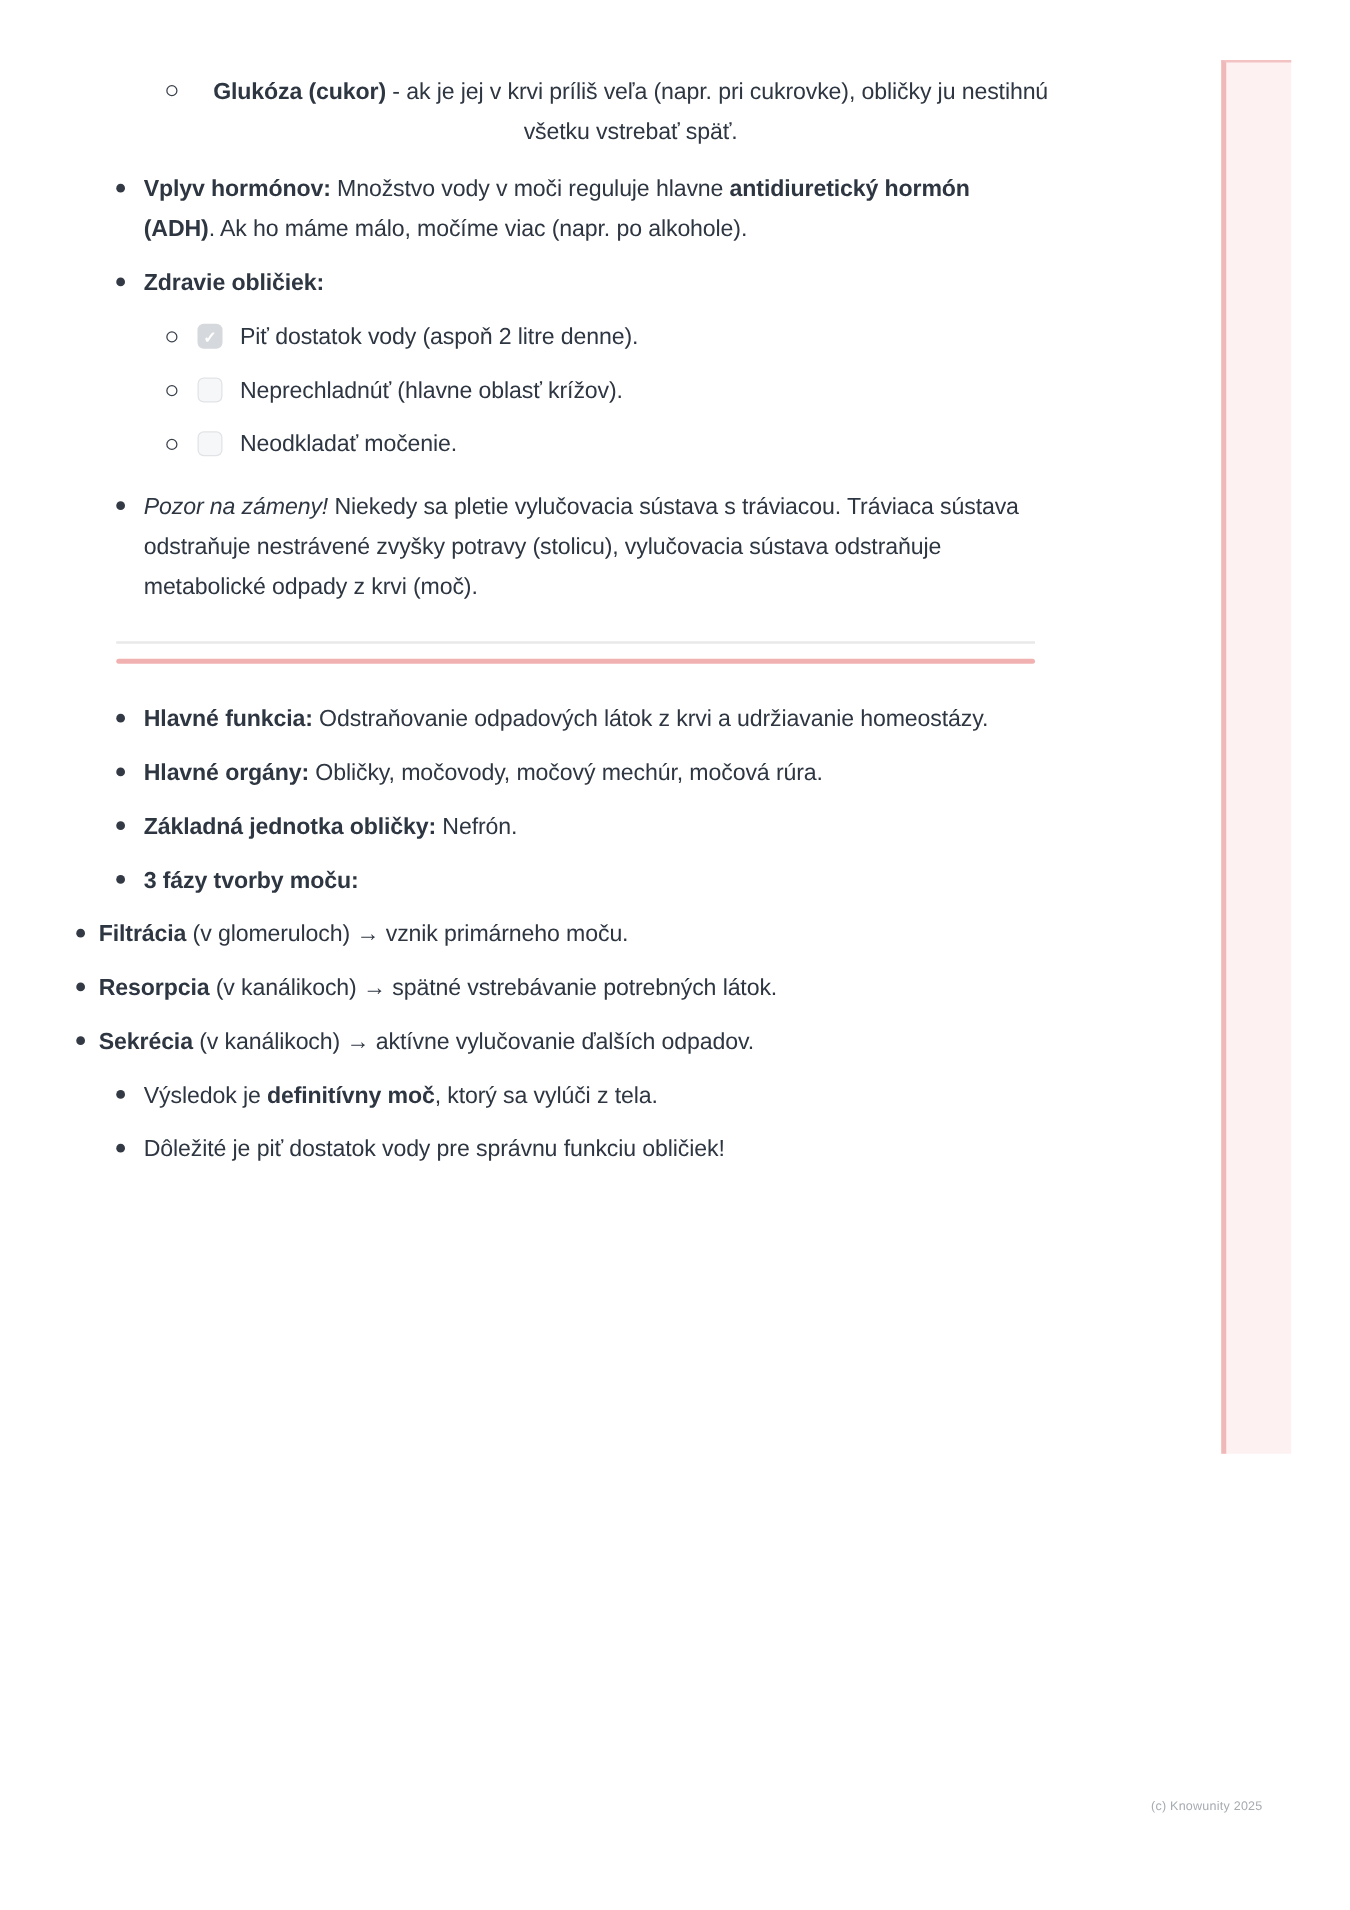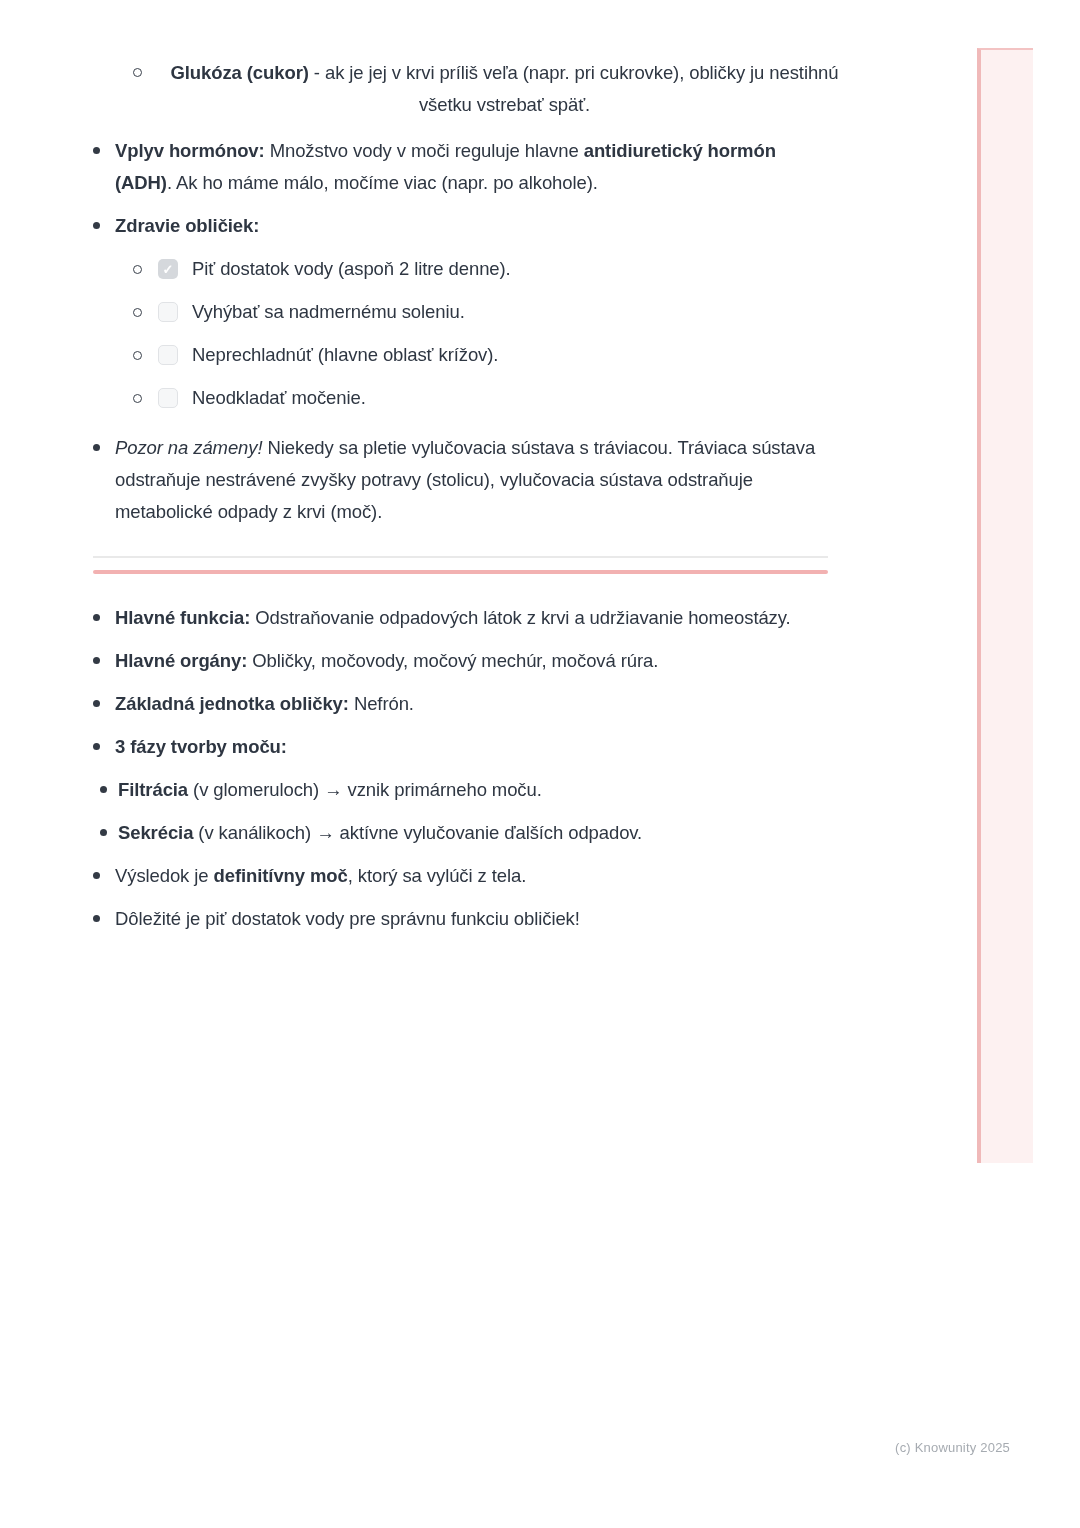--- a/index.html
+++ b/index.html
@@ -18,21 +18,21 @@
     border-top:2px solid #f3c3c3;
   }
   .content { position:absolute; left:0; top:0; width:860px; padding-top:57px; }
   .txt { font-size:18.5px; line-height:32px; letter-spacing:-0.1px; }
   .b { font-weight:700; }
   .i { font-style:italic; }
 
   .item { position:relative; margin-bottom:11px; }
   .lvl1  { margin-left:115px; width:705px; }
   .lvl2  { margin-left:157px; width:695px;text-align:center; }
-  .lvl2f { margin-left:118px; width:671px; }
+  .lvl2f { margin-left:79px; width:671px; }
 
   .marker { position:absolute; }
   .dot  { display:inline-block; width:7px; height:7px; background:#333a45; border-radius:50%; }
   .ring { display:inline-block; width:9px; height:9px; border:1.5px solid #39404b; border-radius:50%; flex-shrink:0; }
   .lvl1  > .marker { left:-22px; top:12px; }
   .lvl2  > .marker { left:-24px; top:11px; }
   .lvl2f > .marker { left:-18px; top:12px; }
 
   .lvl2 + .lvl1    { margin-top:14px; }
   .checkrow + .lvl1 { margin-top:18px; }
@@ -54,21 +54,21 @@
     margin:48px 0 0 93px; font-size:32px; line-height:40px; font-weight:800;
     color:var(--accent, #d43535); letter-spacing:-0.4px;
   }
   .heading-rule {
     margin:12px 0 28px 93px; width:735px; height:4px; border-radius:2px;
     background:var(--accent-soft, #f2b1b1);
   }
 
   .footer {
     position:absolute; top:1440px; right:70px;
-    font-size:13px; color:var(--footer-text, #a6abb1); letter-spacing:0.2px;
+    font-size:10px; color:var(--footer-text, #a6abb1); letter-spacing:0.2px;
   }
 </style>
 </head>
 <body>
 
 <div class="strip"></div>
 
 <main class="content">
     <div class="item txt lvl2"><span class="marker ring"></span><span class="body"><span class="b ">Glukóza (cukor)</span><span class=""> - ak je jej v krvi príliš veľa (napr. pri cukrovke), obličky ju nestihnú všetku vstrebať späť.</span></span></div>
     <div class="item txt lvl1"><span class="marker dot"></span><span class="body"><span class="b ">Vplyv hormónov:</span><span class=""> Množstvo vody v moči reguluje hlavne </span><span class="b ">antidiuretický hormón (ADH)</span><span class="">. Ak ho máme málo, močíme viac (napr. po alkohole).</span></span></div>
@@ -76,38 +76,34 @@
     <div class="item txt checkrow">
       <span class="ring"></span>
       <span class="checkbox checked">
         <span class="check">✓</span>
       </span>
       <span class="label">Piť dostatok vody (aspoň 2 litre denne).</span>
     </div>
     <div class="item txt checkrow">
       <span class="ring"></span>
       <span class="checkbox unchecked"></span>
-      <span class="label">Vyhýbať sa nadmernému soleniu.</span>
-    </div>
-    <div class="item txt checkrow">
-      <span class="ring"></span>
-      <span class="checkbox unchecked"></span>
       <span class="label">Neprechladnúť (hlavne oblasť krížov).</span>
     </div>
     <div class="item txt checkrow">
       <span class="ring"></span>
       <span class="checkbox unchecked"></span>
       <span class="label">Neodkladať močenie.</span>
     </div>
     <div class="item txt lvl1"><span class="marker dot"></span><span class="body"><span class="i">Pozor na zámeny!</span><span class=""> Niekedy sa pletie vylučovacia sústava s tráviacou. Tráviaca sústava odstraňuje nestrávené zvyšky potravy (stolicu), vylučovacia sústava odstraňuje metabolické odpady z krvi (moč).</span></span></div>
     <div class="divider"></div>
     <div class="heading-rule"></div>
     <div class="item txt lvl1"><span class="marker dot"></span><span class="body"><span class="b ">Hlavné funkcia:</span><span class=""> Odstraňovanie odpadových látok z krvi a udržiavanie homeostázy.</span></span></div>
     <div class="item txt lvl1"><span class="marker dot"></span><span class="body"><span class="b ">Hlavné orgány:</span><span class=""> Obličky, močovody, močový mechúr, močová rúra.</span></span></div>
     <div class="item txt lvl1"><span class="marker dot"></span><span class="body"><span class="b ">Základná jednotka obličky:</span><span class=""> Nefrón.</span></span></div>
     <div class="item txt lvl1"><span class="marker dot"></span><span class="body"><span class="b ">3 fázy tvorby moču:</span></span></div>
     <div class="item txt lvl2f"><span class="marker dot"></span><span class="body"><span class="b ">Filtrácia</span><span class=""> (v glomeruloch) → vznik primárneho moču.</span></span></div>
+    <div class="item txt lvl2f"><span class="marker dot"></span><span class="body"><span class="b ">Resorpcia</span><span class=""> (v kanálikoch) → spätné vstrebávanie potrebných látok.</span></span></div>
     <div class="item txt lvl2f"><span class="marker dot"></span><span class="body"><span class="b ">Sekrécia</span><span class=""> (v kanálikoch) → aktívne vylučovanie ďalších odpadov.</span></span></div>
     <div class="item txt lvl1"><span class="marker dot"></span><span class="body"><span class="">Výsledok je </span><span class="b ">definitívny moč</span><span class="">, ktorý sa vylúči z tela.</span></span></div>
     <div class="item txt lvl1"><span class="marker dot"></span><span class="body"><span class="">Dôležité je piť dostatok vody pre správnu funkciu obličiek!</span></span></div>
   </main>
 
 <div class="footer">(c) Knowunity 2025</div>
 
 </body></html>

